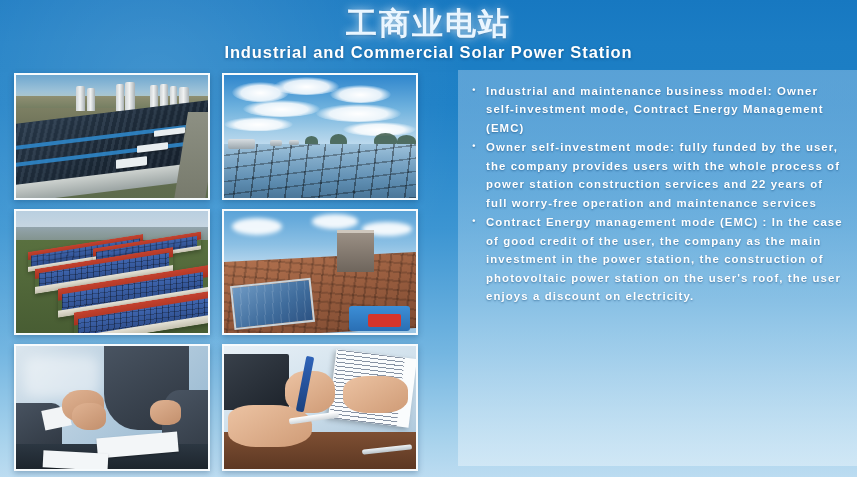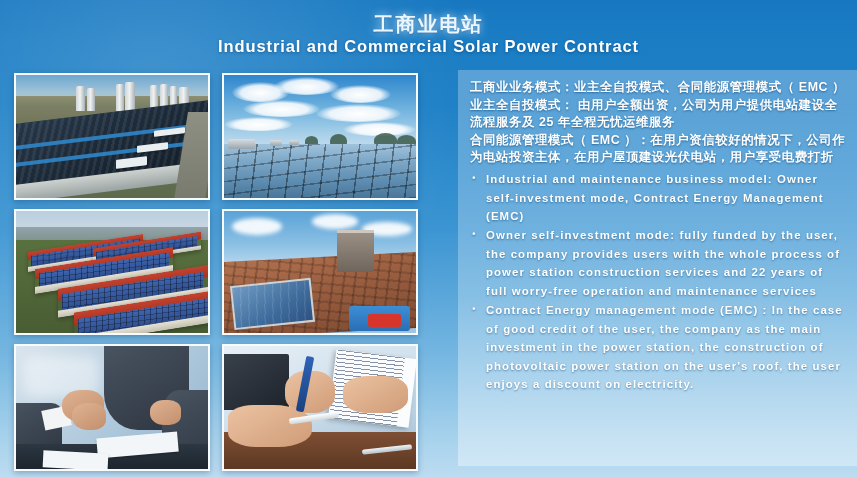--- a/index.html
+++ b/index.html
@@ -31,21 +31,21 @@
     background:radial-gradient(ellipse at 40% 40%, rgba(255,255,255,.16) 0%, rgba(255,255,255,0) 62%);
   }
 
   
   .header {
     position:absolute; left:0; right:0; top:0; height:70px;
     display:flex; flex-direction:column; align-items:center; justify-content:center;
     z-index:5;
   }
   .title-cn {
-    font-size:20px; font-weight:bold; letter-spacing:2px;
+    font-size:31px; font-weight:bold; letter-spacing:2px;
     color:#eaf6ff;
     text-shadow:0 0 9px rgba(255,255,255,.75), 0 1px 2px rgba(0,60,110,.45);
     line-height:1.04;
   }
   .title-en {
     margin-top:3px;
     font-size:16.5px; font-weight:bold; letter-spacing:.9px;
     color:#ffffff;
     text-shadow:0 1px 3px rgba(0,60,110,.55);
   }
@@ -211,21 +211,21 @@
 </head>
 <body>
 
 <div class="bg">
   <div class="bg-top"></div>
   <div class="bg-glow"></div>
 </div>
 
 <div class="header">
   <div class="title-cn">工商业电站</div>
-  <div class="title-en">Industrial and Commercial Solar Power Contract</div>
+  <div class="title-en">Industrial and Commercial Solar Power Station</div>
 </div>
 
 <div class="grid">
 
   <div class="photo">
     <div class="scene">
       <div class="p1-sky"></div>
       <div class="p1-far"></div>
       <div class="p1-ground"></div>
       <div class="p1-silo" style="left:31%;top:9%;width:5%;height:20%"></div>
@@ -354,23 +354,20 @@
       <div class="p6-hand" style="left:2%;top:48%;width:44%;height:34%;border-radius:30% 46% 40% 34%"></div>
       <div class="p6-pen" style="left:40%;top:8%;width:4%;height:46%;transform:rotate(11deg)"></div>
       <div class="p6-pen2" style="left:34%;top:56%;width:26%;height:5%;transform:rotate(-8deg)"></div>
       <div class="p6-pen2" style="left:72%;top:82%;width:26%;height:4%;transform:rotate(-6deg);background:linear-gradient(180deg,#eef2f5,#b9c2c8)"></div>
     </div>
   </div>
 
 </div>
 
 <div class="panel">
-  <div class="panel-cn">工商业业务模式：业主全自投模式、合同能源管理模式（ EMC ）
-业主全自投模式： 由用户全额出资，公司为用户提供电站建设全流程服务及 25 年全程无忧运维服务
-合同能源管理模式（ EMC ）：在用户资信较好的情况下，公司作为电站投资主体，在用户屋顶建设光伏电站，用户享受电费打折</div>
 
   <div class="bullets">
     <div class="bullet">
       <span class="dot">•</span>
       <span class="txt">Industrial and maintenance business model: Owner self-investment mode, Contract Energy Management (EMC)</span>
     </div>
     <div class="bullet">
       <span class="dot">•</span>
       <span class="txt">Owner self-investment mode: fully funded by the user, the company provides users with the whole process of power station construction services and 22 years of full worry-free operation and maintenance services</span>
     </div>

